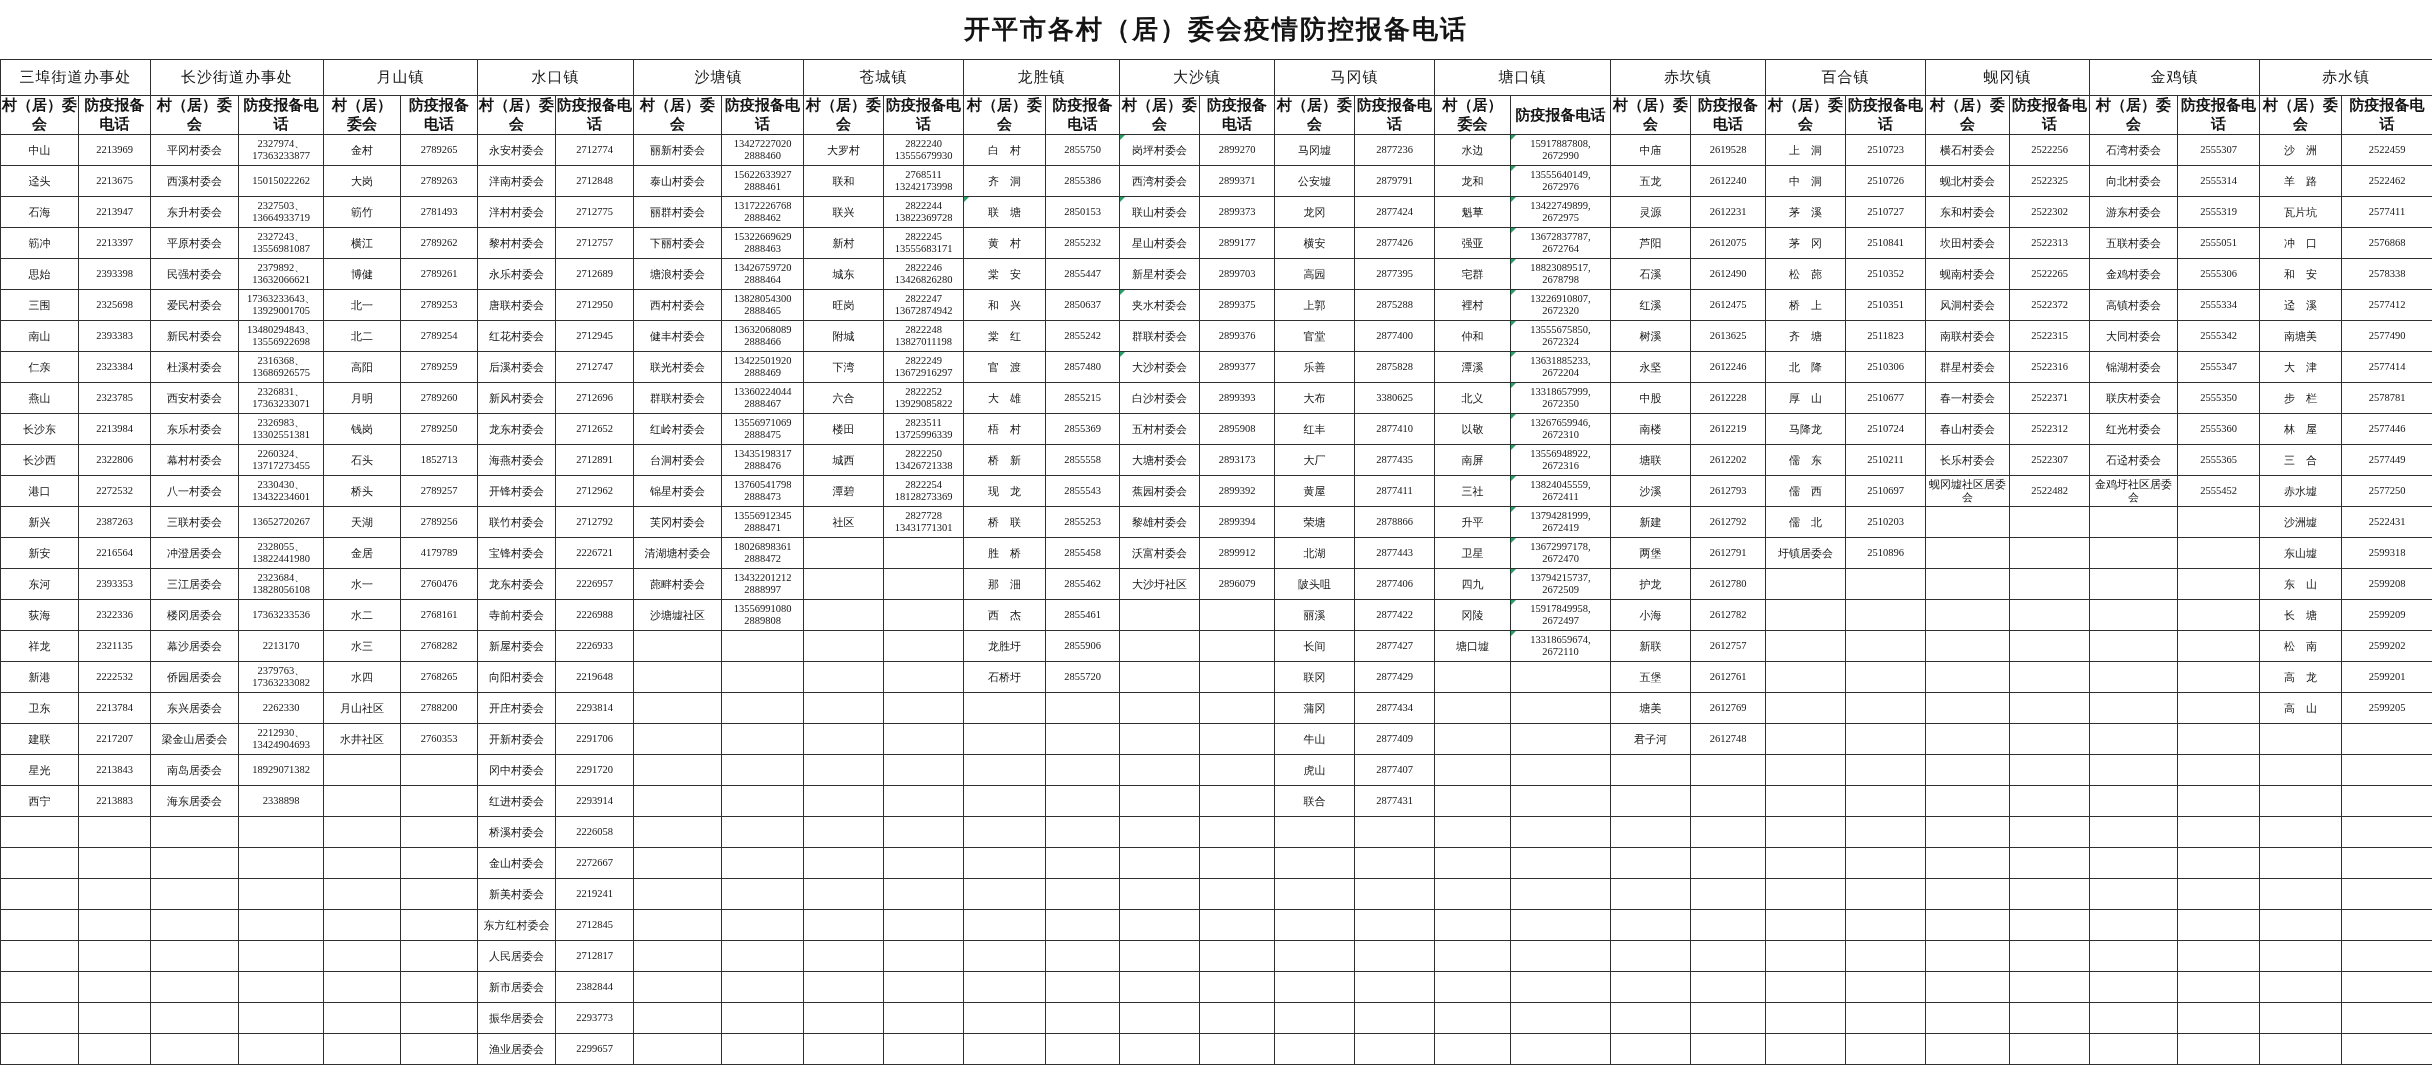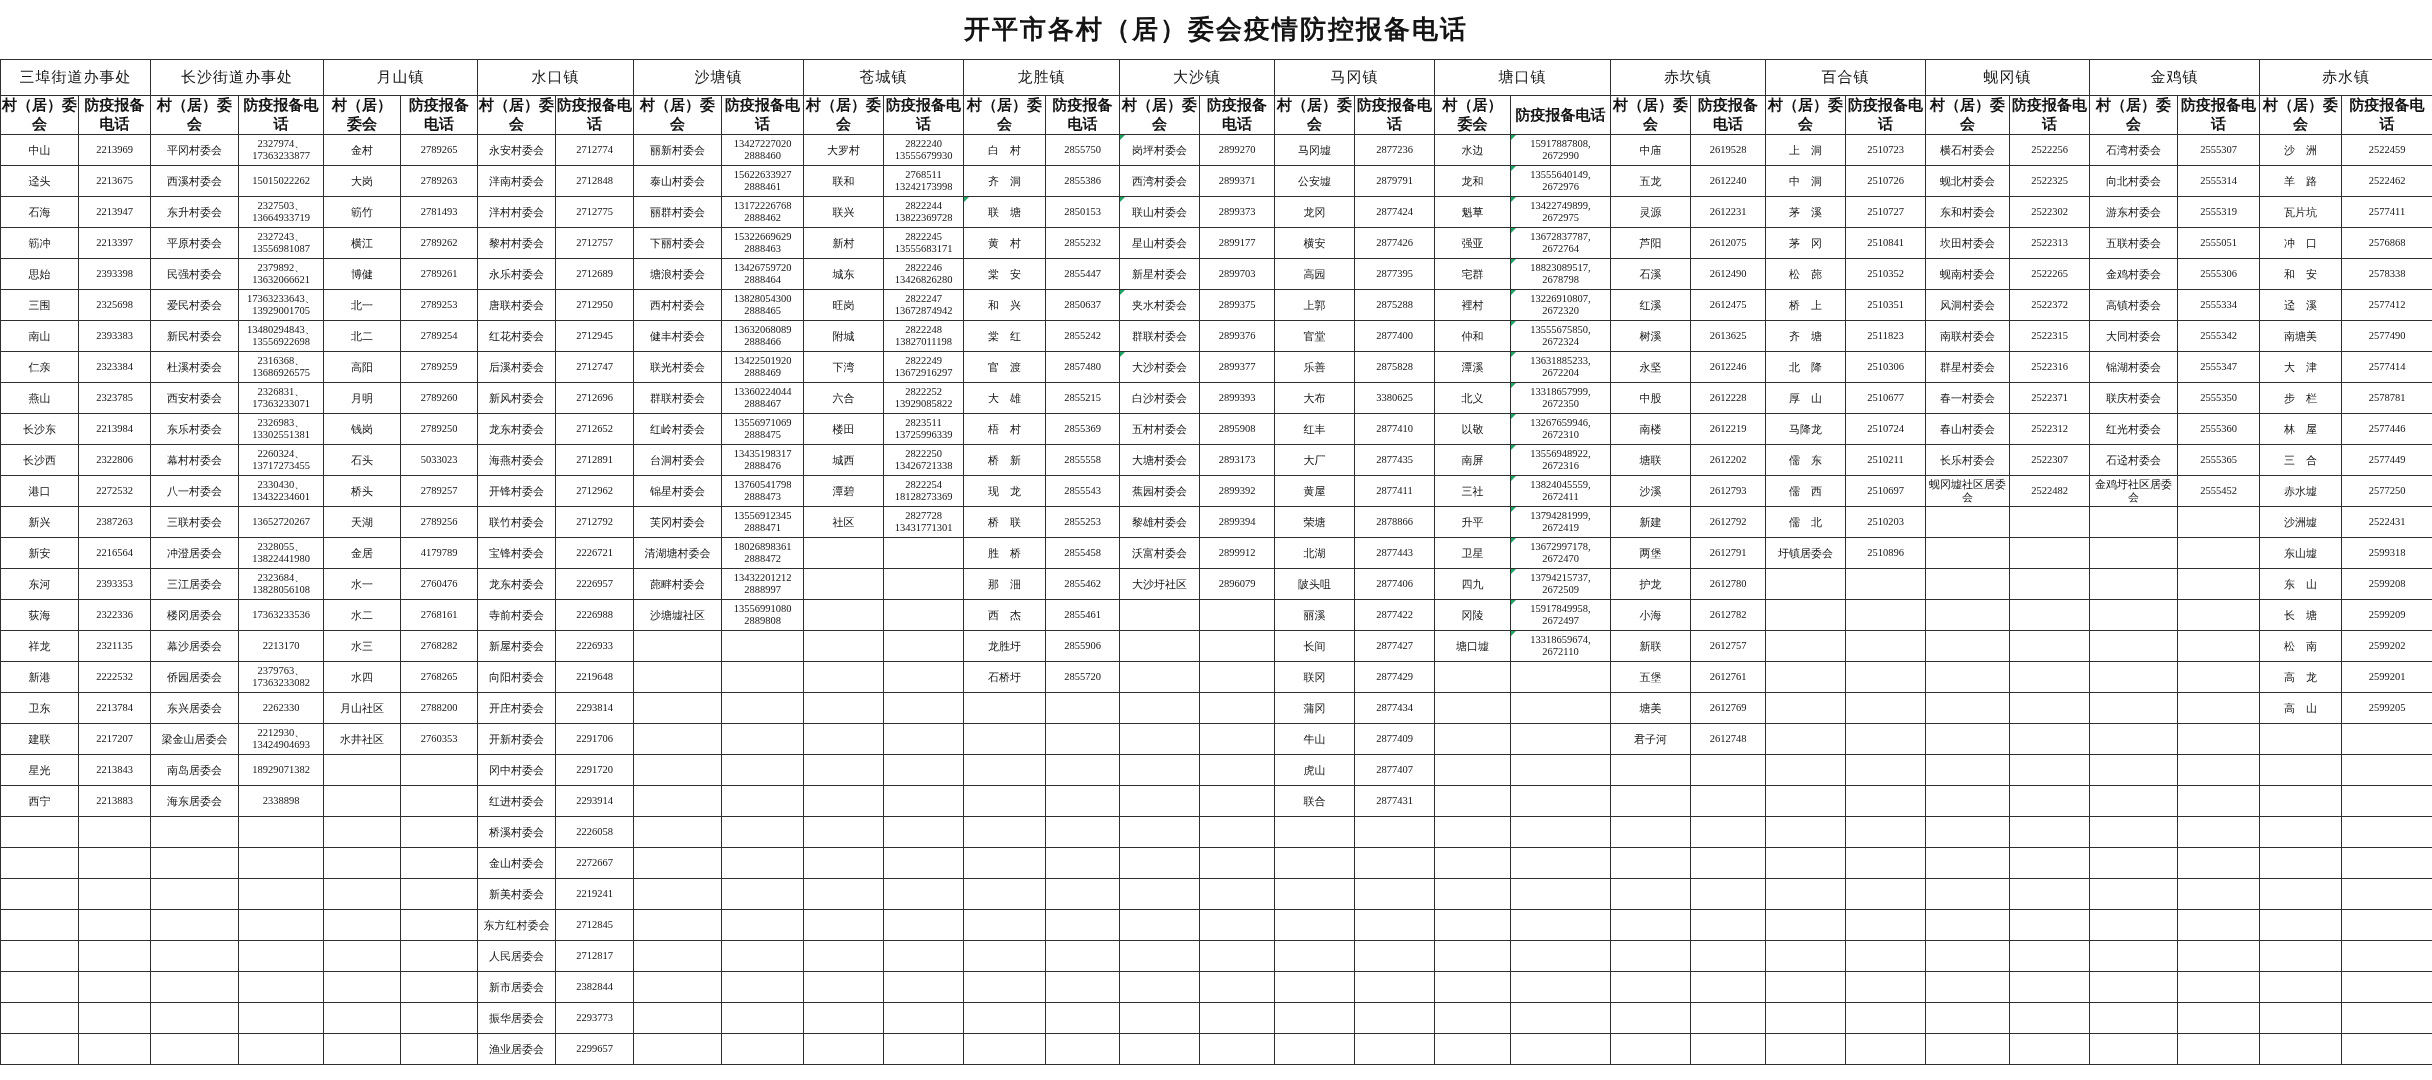--- a/index.html
+++ b/index.html
@@ -478,21 +478,21 @@
         <td>林　屋</td>
         <td class="phone">2577446</td>
       </tr>
       <tr>
         <td>长沙西</td>
         <td class="phone">2322806</td>
         <td>幕村村委会</td>
         <td class="phone">2260324、
 13717273455</td>
         <td>石头</td>
-        <td class="phone">5033023</td>
+        <td class="phone">1852713</td>
         <td>海燕村委会</td>
         <td class="phone">2712891</td>
         <td>台洞村委会</td>
         <td class="phone">13435198317
 2888476</td>
         <td>城西</td>
         <td class="phone">2822250
 13426721338</td>
         <td>桥　新</td>
         <td class="phone">2855558</td>

